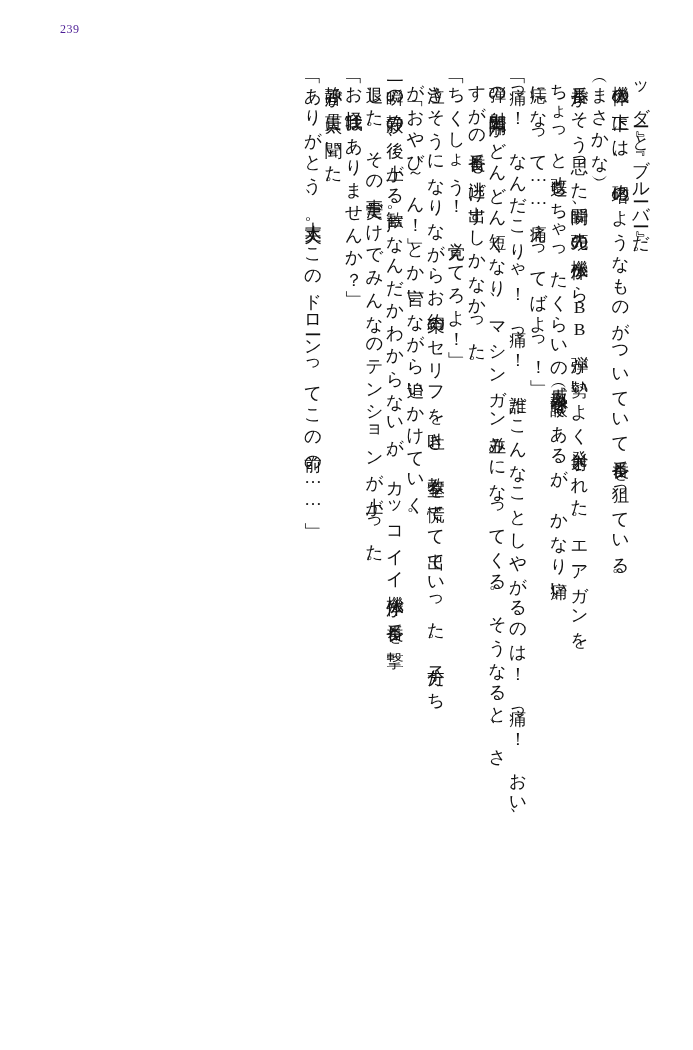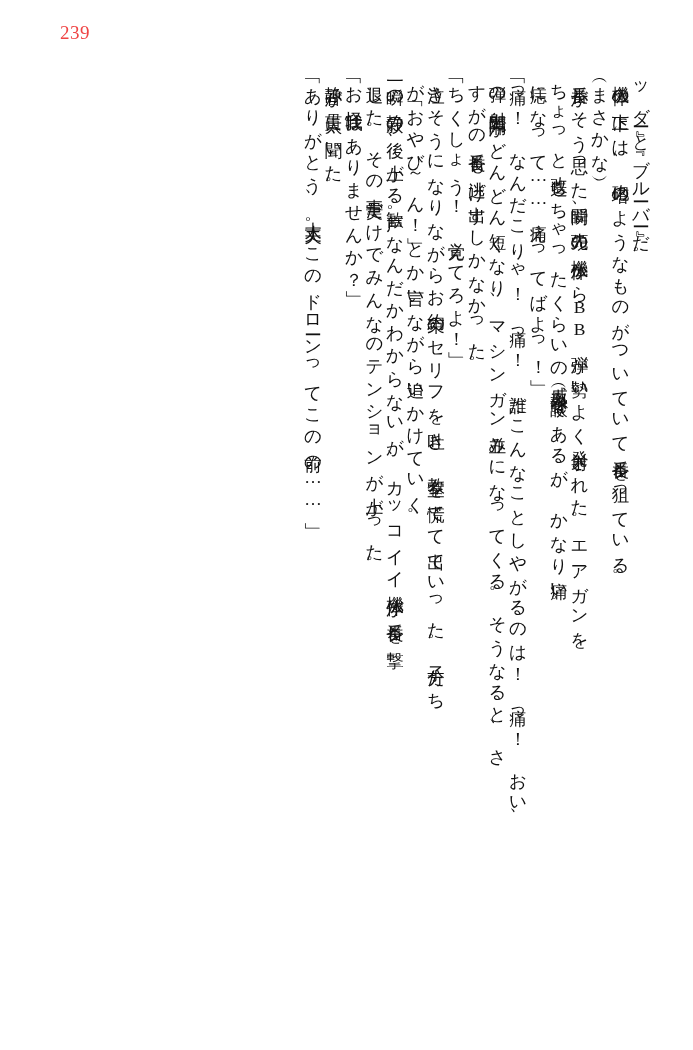--- a/index.html
+++ b/index.html
@@ -23,23 +23,23 @@
     width: 693px;
     height: 1050px;
     background: #fff;
   }
 
   
   #page-number {
     position: absolute;
     left: 60px;
     top: 22px;
-    font-size: 19px;
+    font-size: 12px;
     letter-spacing: 0.5px;
-    color: #ef4444;
+    color: #4c1d95;
     font-family: "Liberation Serif", "DejaVu Serif", serif;
   }
 
   
   #text-block {
     position: absolute;
     right: 44px;
     top: 72px;
     width: 600px;
     height: 930px;

